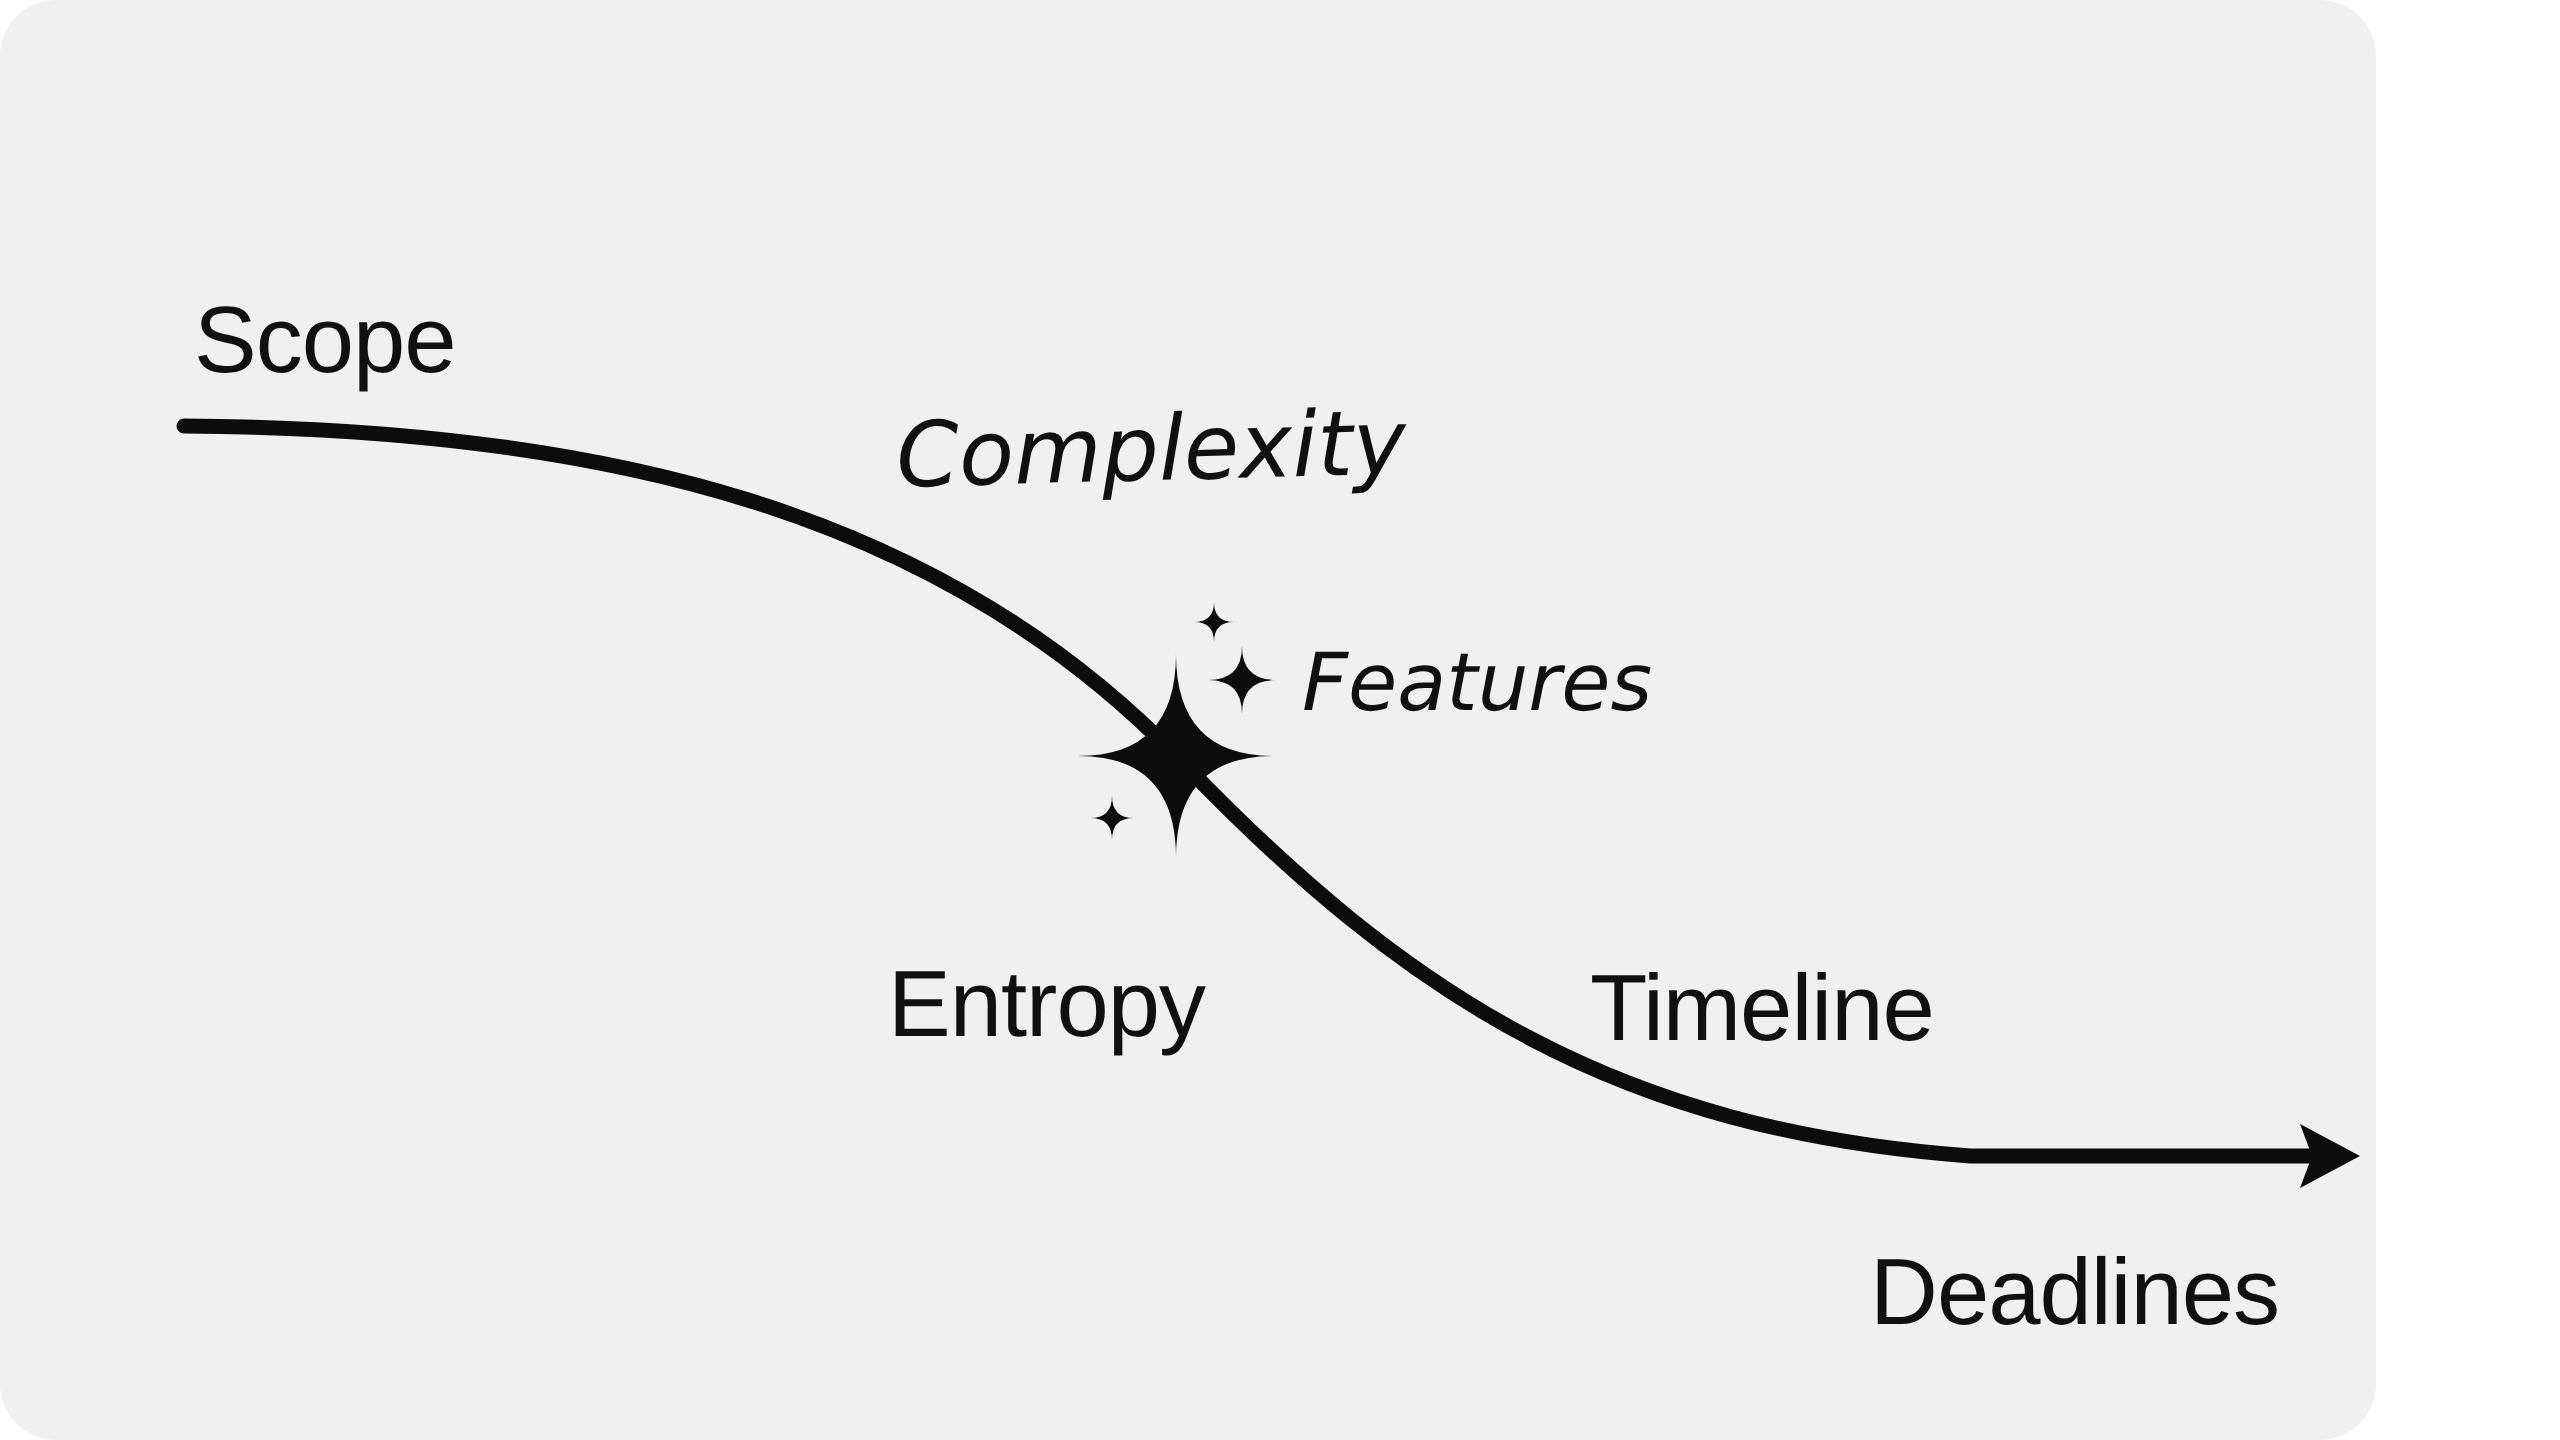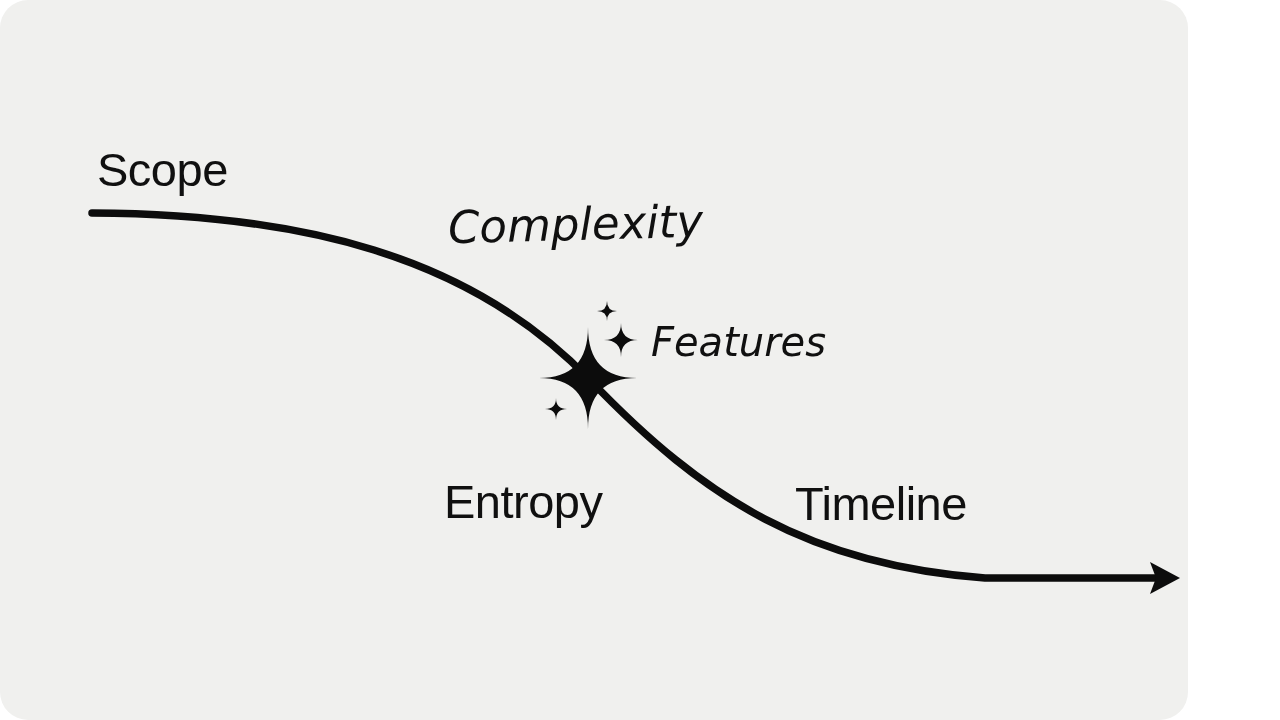--- a/index.html
+++ b/index.html
@@ -68,14 +68,15 @@
       <path d="M 607 301 Q 607 311 617 311 Q 607 311 607 321 Q 607 311 597 311 Q 607 311 607 301 Z"></path>
       <path d="M 556 398 Q 556 409 567 409 Q 556 409 556 420 Q 556 409 545 409 Q 556 409 556 398 Z"></path>
     </g>
   </svg>
 
   <div class="label sans lbl-scope">Scope</div>
   <div class="label hand lbl-complexity">Complexity</div>
   <div class="label hand lbl-entropy">Features</div>
   <div class="label sans lbl-features">Entropy</div>
   <div class="label sans lbl-timeline">Timeline</div>
+  <div class="label sans lbl-deadlines">Deadlines</div>
 
 </div>
 
 </body></html>

